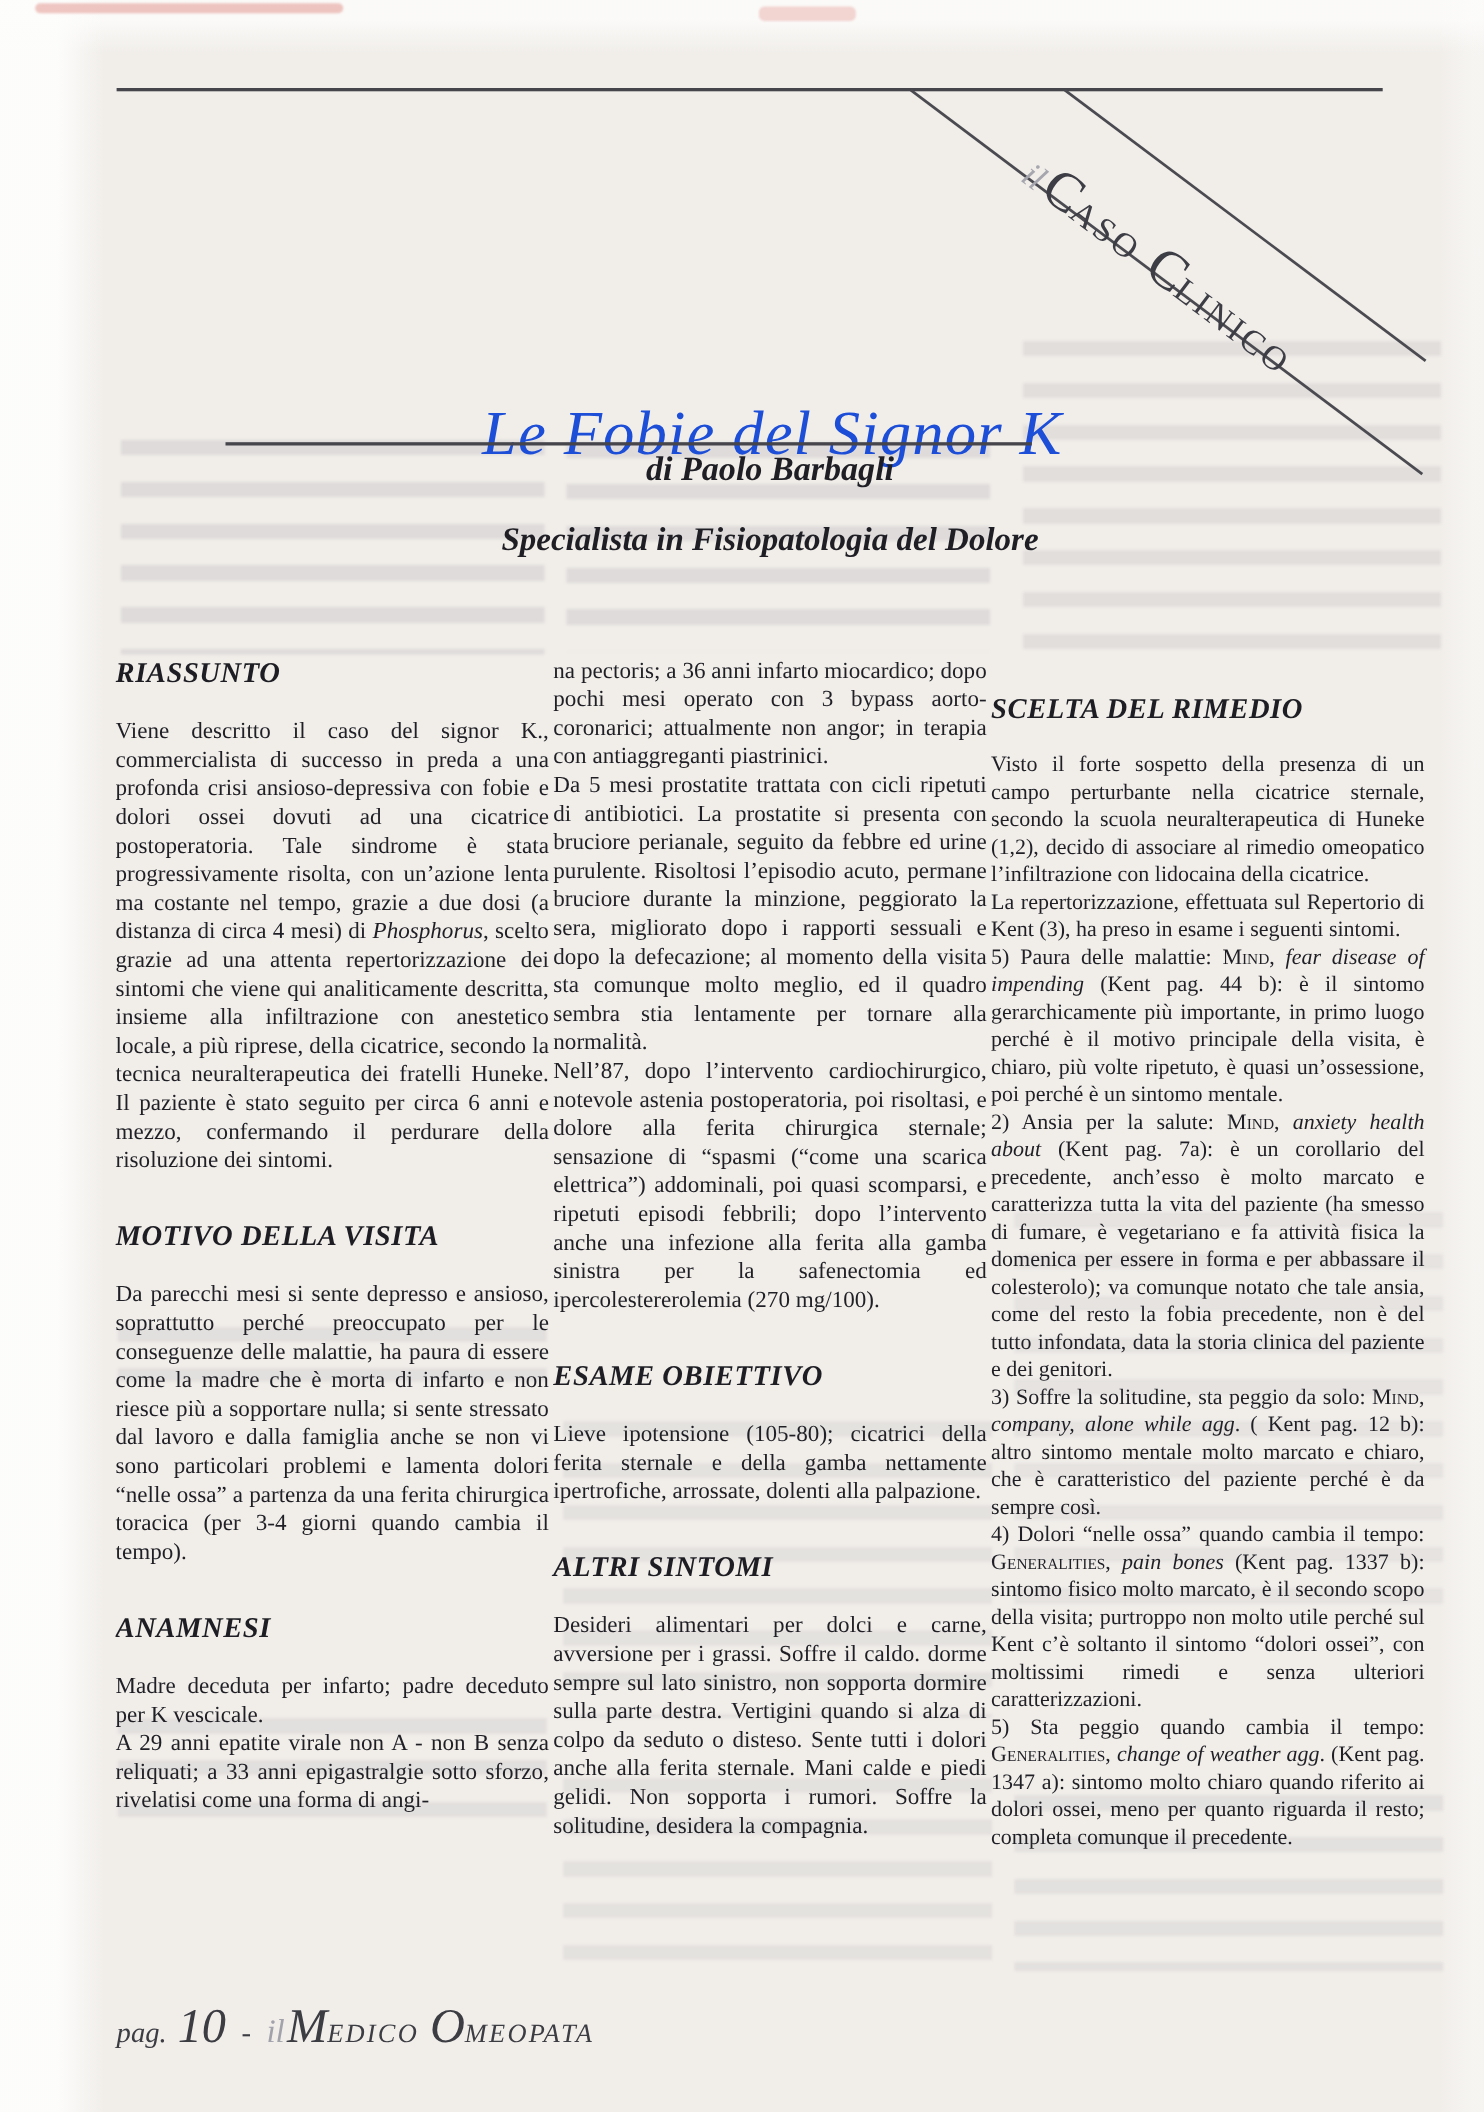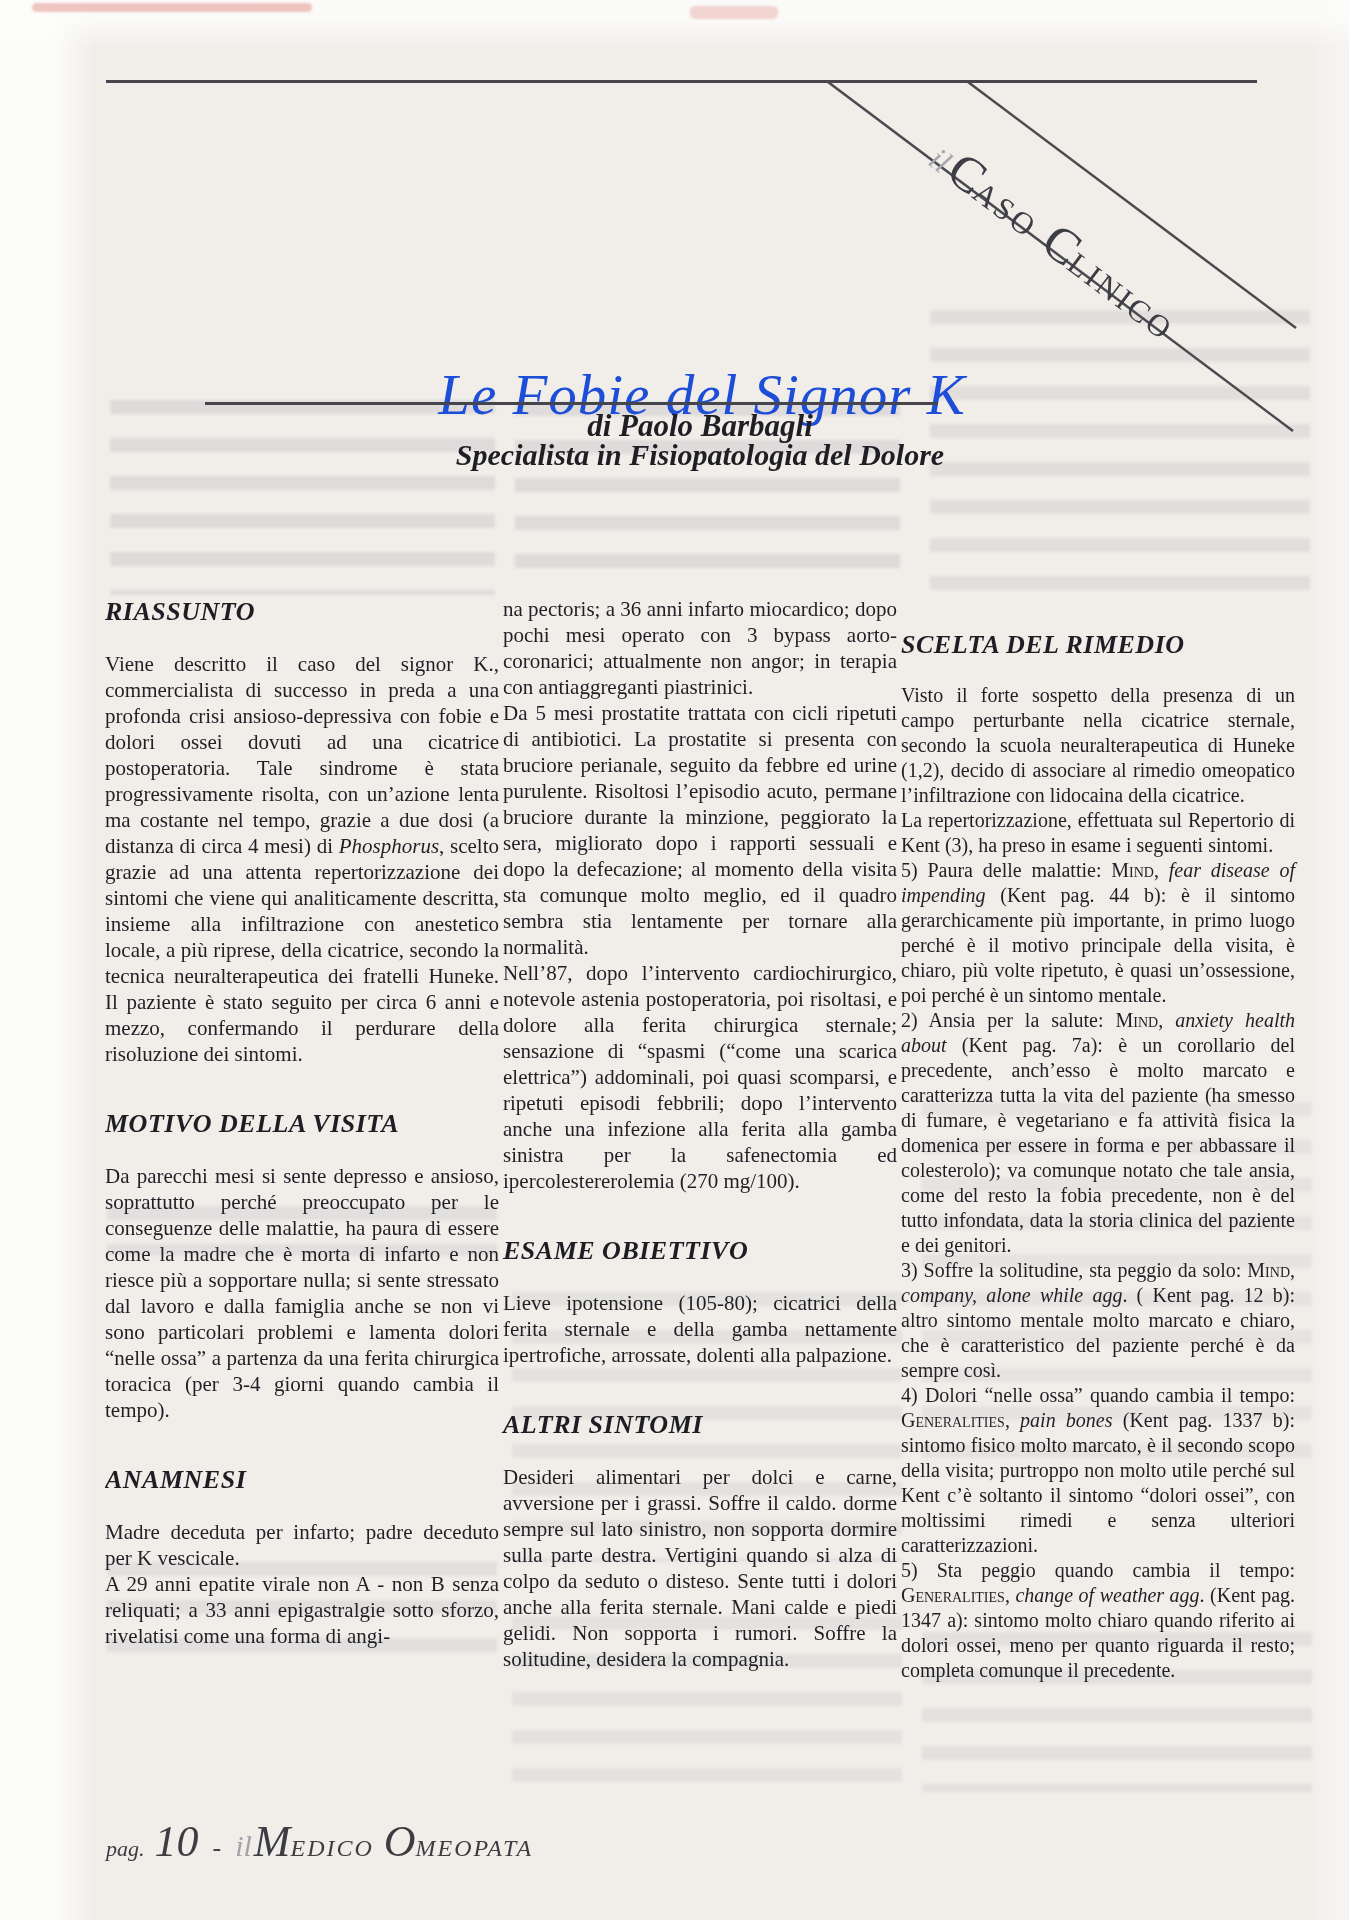--- a/index.html
+++ b/index.html
@@ -26,42 +26,42 @@
     position:absolute;left:702px;top:324px;transform:translateX(-50%);
     font-size:57px;font-weight:normal;font-style:italic;white-space:nowrap;color:#1d4ed8;
     letter-spacing:1px;
   }
   .title-rule{position:absolute;left:205px;top:402px;width:733px;height:3px;background:#45454b;}
   .byline{
     position:absolute;left:700px;top:408px;transform:translateX(-50%);
     font-size:31px;font-weight:bold;font-style:italic;white-space:nowrap;color:#1e1e24;
   }
   .subtitle{
-    position:absolute;left:700px;top:438px;transform:translateX(-50%);
+    position:absolute;left:700px;top:474px;transform:translateX(-50%);
     font-size:30px;font-weight:bold;font-style:italic;white-space:nowrap;color:#1e1e24;
   }
   .columns{
     position:absolute;left:105px;top:596px;width:1214px;height:1210px;
     display:flex;gap:4px;overflow:hidden;
   }
   .col{width:394px;text-align:justify;font-size:21px;line-height:26px;hyphens:auto;}
   .col-3{font-size:20px;line-height:25px;margin-top:33px;}
   .col h3{
     font-size:26px;font-style:italic;font-weight:bold;
     margin:44px 0 26px;letter-spacing:.5px;text-align:left;color:#1d1d23;
   }
   .col h3:first-child{margin-top:3px;}
   .col p{margin:0;}
   .run-i{font-style:italic;}
   .run-sc{font-variant:small-caps;}
   .footer{
     position:absolute;left:106px;top:1816px;display:flex;align-items:baseline;
     font-style:italic;color:#3c3c43;white-space:nowrap;
   }
-  .f-pag{font-size:22px;margin-right:10px;}
+  .f-pag{font-size:26px;margin-right:10px;}
   .f-num{font-size:44px;margin-right:14px;font-weight:normal;}
   .f-dash{font-size:26px;margin-right:14px;}
   .f-il{font-size:30px;color:#a2a2ab;margin-right:2px;}
   .f-big{font-size:44px;}
   .f-caps{font-size:24px;letter-spacing:2px;margin-right:10px;}
   .bleed{
     position:absolute;
     background:repeating-linear-gradient(180deg,
       transparent 0 10px,
       rgba(125,122,138,.16) 10px 24px,

